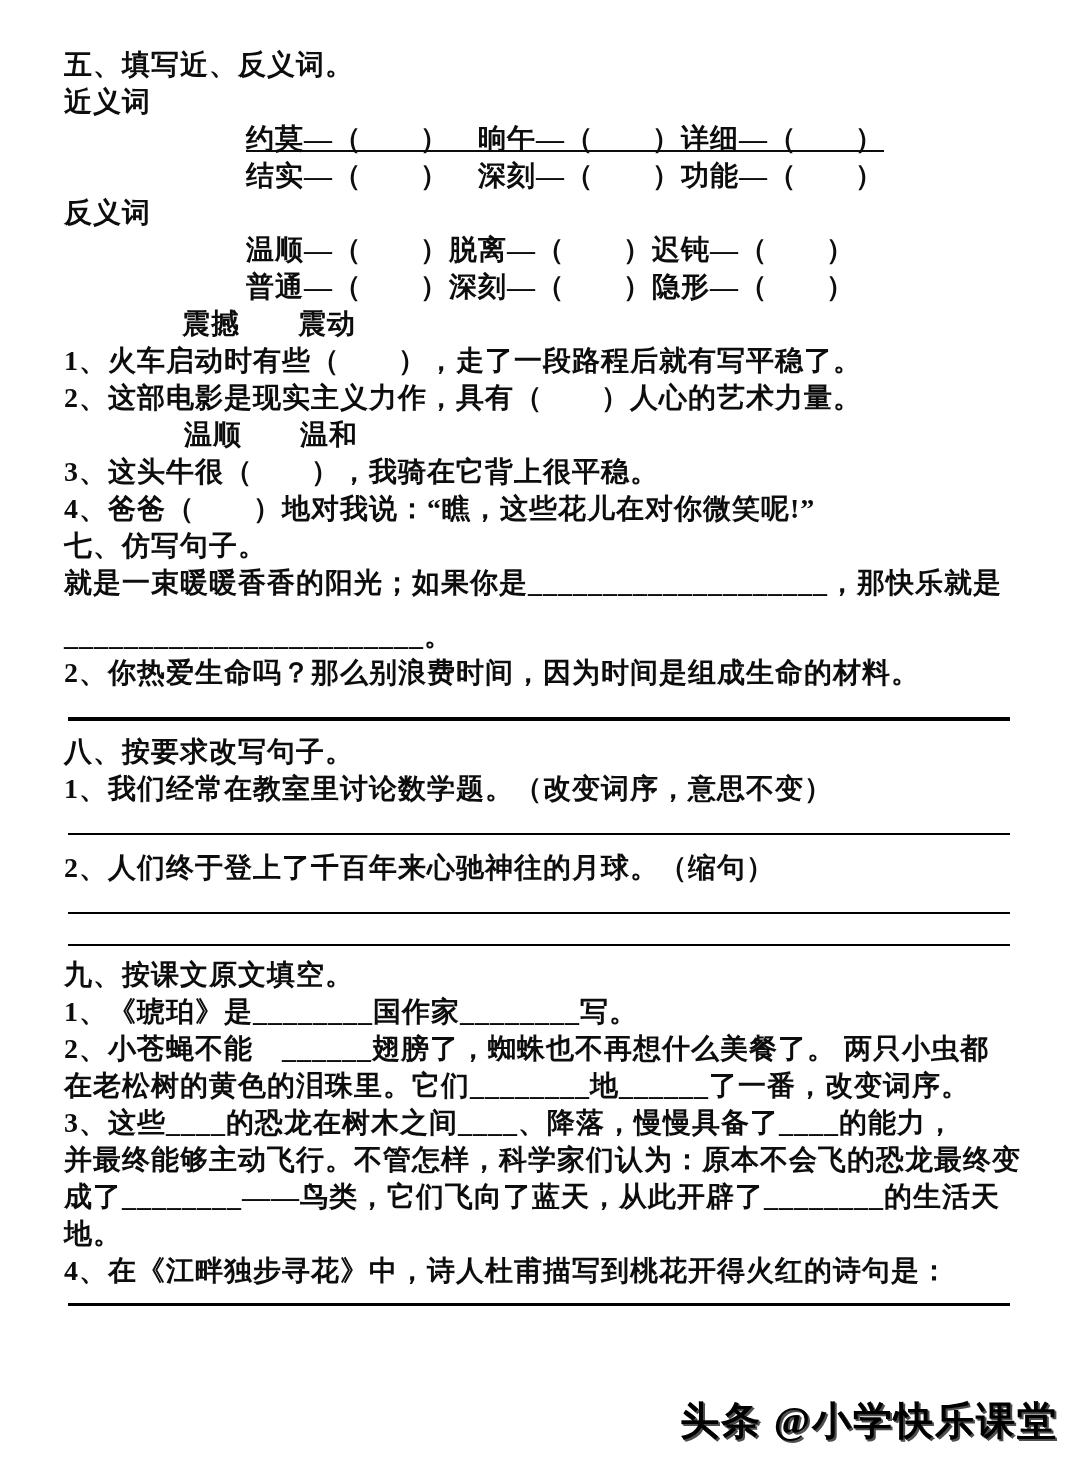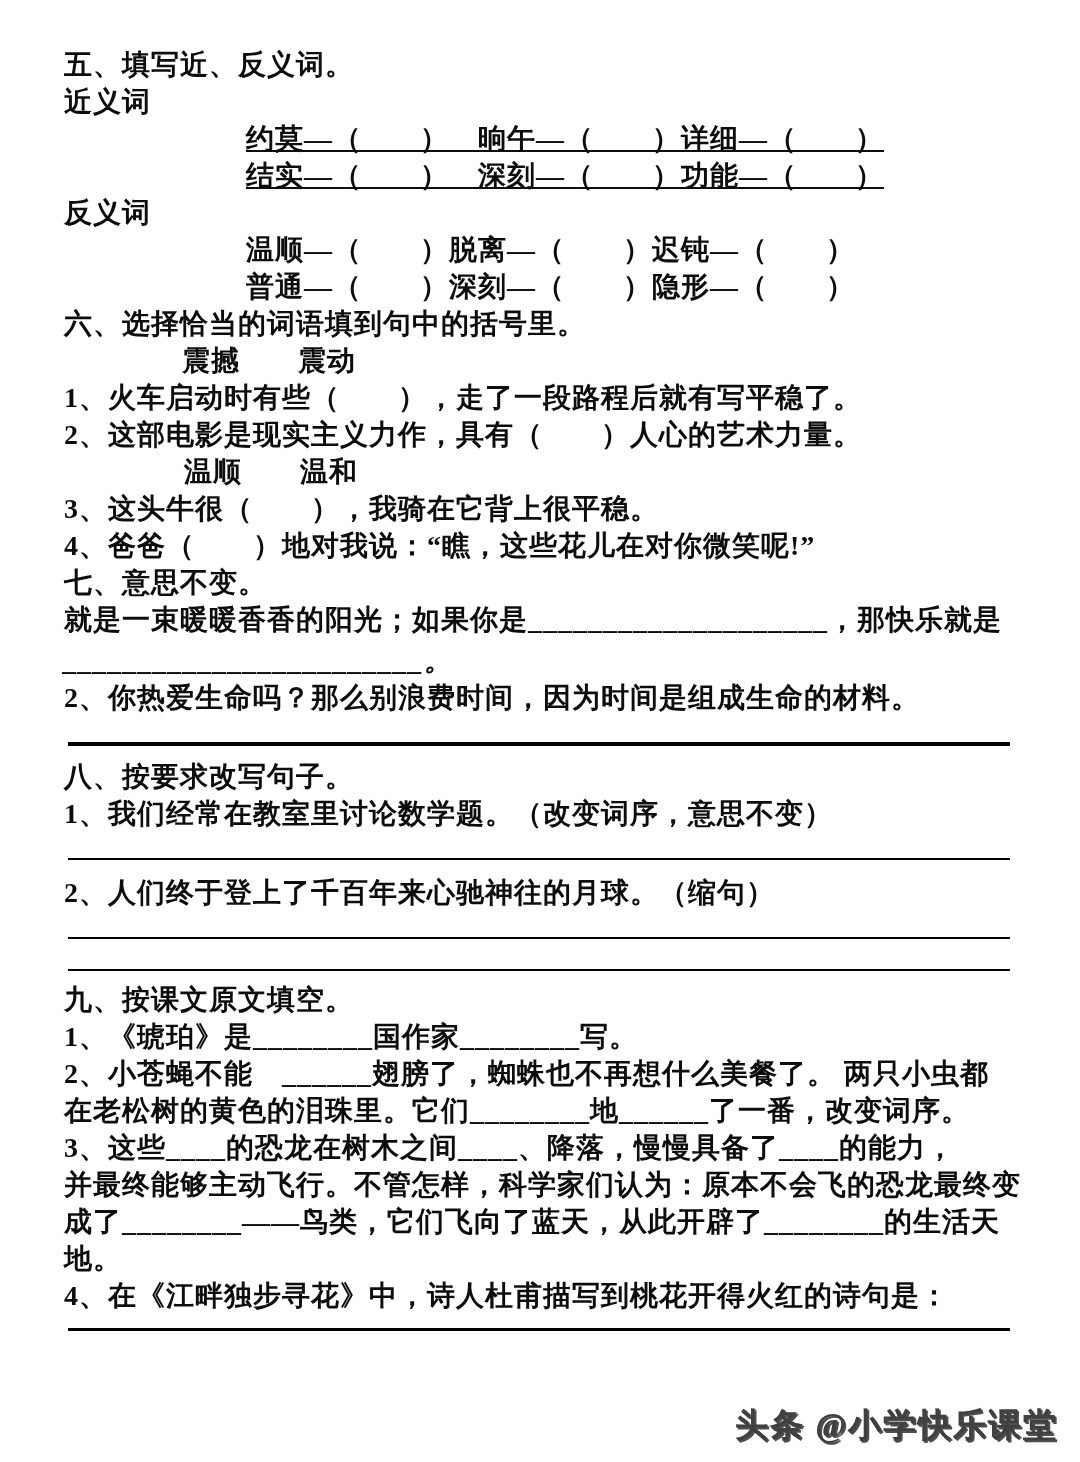--- a/index.html
+++ b/index.html
@@ -35,54 +35,53 @@
   .rule.thick {
     border-top-width: 4px;
   }
   .rule.bottom {
     border-top-width: 3px;
   }
   .watermark {
     position: absolute;
     right: 22px;
     bottom: 14px;
-    font-size: 33px;
+    font-size: 39px;
     font-weight: bold;
-    color: #404040;
+    color: #000000;
     text-shadow: 2px 2px 0 #4e4e4e, 1px 1px 0 #6a6a6a;
     letter-spacing: 2px;
   }
 </style>
 </head>
 <body>
 
 <div class="page">
   <div id="content">
       <div>
         <div class="line">五、填写近、反义词。</div>
         <div class="line">近义词</div>
         <div class="line" style="padding-left: 182px; text-decoration: underline;">约莫—（　　）　晌午—（　　）详细—（　　）</div>
-        <div class="line" style="padding-left: 182px; text-decoration: underline;">结实—（　　）　深刻—（　　）功能—（　　）</div>
+        <div class="line" style="padding-left: 182px;">结实—（　　）　深刻—（　　）功能—（　　）</div>
         <div class="line">反义词</div>
         <div class="line" style="padding-left: 182px;">温顺—（　　）脱离—（　　）迟钝—（　　）</div>
         <div class="line" style="padding-left: 182px;">普通—（　　）深刻—（　　）隐形—（　　）</div>
       </div>
       <div>
-        <div class="line">六、选择恰当的词语填到句中的括号里。</div>
         <div class="line" style="padding-left: 118px;">震撼　　震动</div>
         <div class="line">1、火车启动时有些（　　），走了一段路程后就有写平稳了。</div>
         <div class="line">2、这部电影是现实主义力作，具有（　　）人心的艺术力量。</div>
         <div class="line" style="padding-left: 120px;">温顺　　温和</div>
         <div class="line">3、这头牛很（　　），我骑在它背上很平稳。</div>
         <div class="line">4、爸爸（　　）地对我说：“瞧，这些花儿在对你微笑呢!”</div>
       </div>
       <div>
-        <div class="line">七、意思不变。</div>
+        <div class="line">七、仿写句子。</div>
         <div class="line">就是一束暖暖香香的阳光；如果你是____________________，那快乐就是</div>
-        <div class="line" style="margin-top: 4px; font-style: italic;">________________________。</div>
+        <div class="line" style="margin-top: 16px;">________________________。</div>
         <div class="line">2、你热爱生命吗？那么别浪费时间，因为时间是组成生命的材料。</div>
       </div>
       <div>
         <div class="rule thick" style="margin-top: 26px; margin-bottom: 12px;"></div>
         <div class="line">八、按要求改写句子。</div>
         <div class="line">1、我们经常在教室里讨论数学题。（改变词序，意思不变）</div>
         <div class="rule" style="margin-top: 26px; margin-bottom: 14px;"></div>
         <div class="line">2、人们终于登上了千百年来心驰神往的月球。（缩句）</div>
         <div class="rule" style="margin-top: 26px; margin-bottom: 12px;"></div>
         <div class="rule" style="margin-top: 30px; margin-bottom: 10px;"></div>

